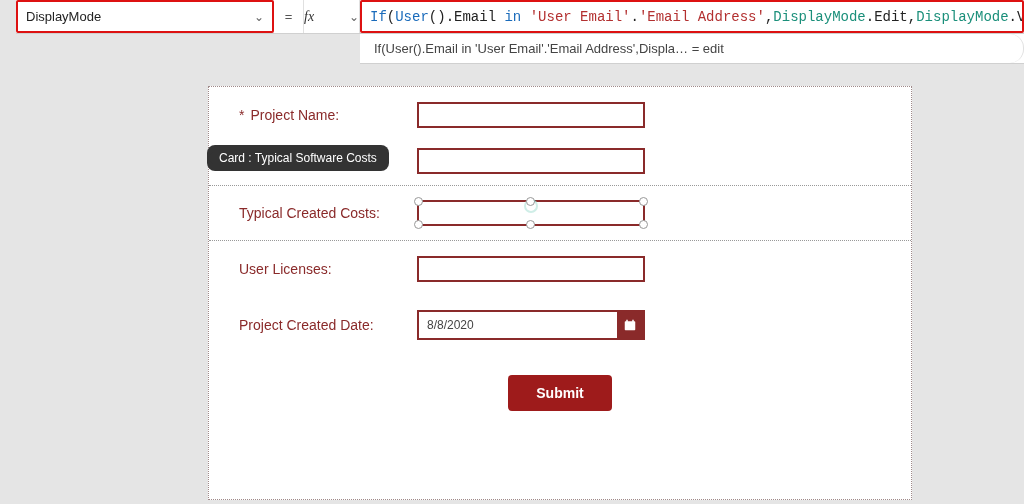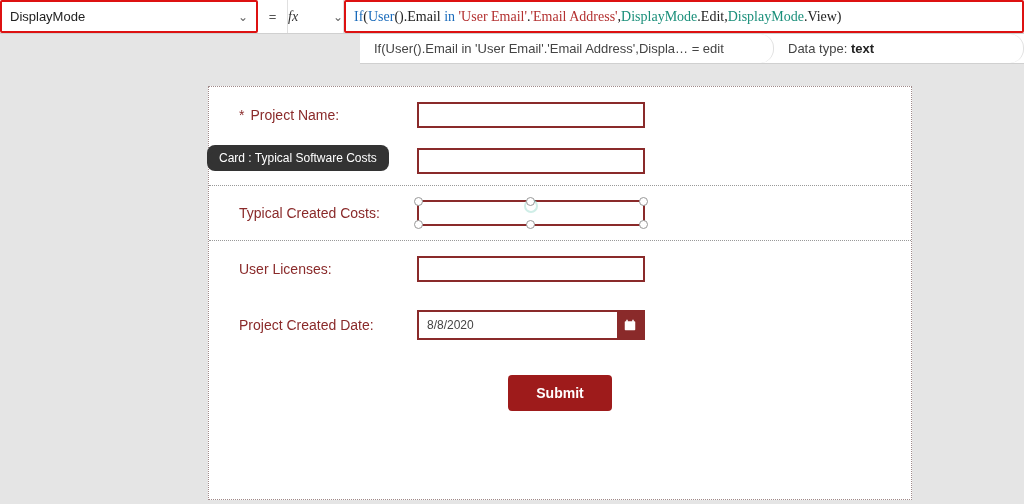--- a/index.html
+++ b/index.html
@@ -11,20 +11,21 @@
       overflow: hidden;
       font-size: 13px;
       color: #333;
     }
     .topbar {
       display: flex;
       align-items: stretch;
       height: 34px;
       background: #fff;
       border-bottom: 1px solid #d0d0d0;
+      margin-left: 16px;
     }
     .prop-select {
       width: 258px;
       border: 2px solid #d11;
       border-radius: 2px;
       display: flex;
       align-items: center;
       padding: 0 8px;
       justify-content: space-between;
       font-size: 13px;
@@ -44,21 +45,21 @@
       border-right:1px solid #e0e0e0;
       gap:4px;
     }
     .fx-cell .fx { font-style: italic; font-family: "Segoe UI", serif; font-size: 14px; color:#333;}
     .formula-cell {
       flex:1;
       border: 2px solid #d11;
       border-radius: 2px;
       display:flex; align-items:center;
       padding: 0 8px;
-      font-family: Liberation Serif, serif;
+      font-family: Liberation Mono, monospace;
       font-size: 14px;
       white-space: pre;
       overflow: hidden;
     }
     .tok-fun { color: #1a6bbb; }
     .tok-lit { color: #b33030; }
     .tok-enum { color: #1a8f7a; }
     .tok-plain { color: #222; }
 
     .infobar {
@@ -210,23 +211,20 @@
   <div class="eq-cell">=</div>
   <div class="fx-cell">
     <span class="fx">fx</span>
     <span class="chevron">⌄</span>
   </div>
   <div class="formula-cell" id="formula-cell"><span class="tok-fun">If</span><span class="tok-plain">(</span><span class="tok-fun">User</span><span class="tok-plain">().Email </span><span class="tok-fun">in</span><span class="tok-plain"> </span><span class="tok-lit">'User Email'</span><span class="tok-plain">.</span><span class="tok-lit">'Email Address'</span><span class="tok-plain">,</span><span class="tok-enum">DisplayMode</span><span class="tok-plain">.Edit,</span><span class="tok-enum">DisplayMode</span><span class="tok-plain">.View)</span></div>
 </div>
 
 <div class="infobar">
   <div class="cell" style="flex:1">If(User().Email in 'User Email'.'Email Address',Displa…   =  edit</div>
-  <div class="cell" style="width:250px">
-    <span>Data type:</span>&nbsp;<b>text</b>
-  </div>
 </div>
 
 <div class="canvas-area">
   <div class="form-card">
 
     <div class="row">
       <div class="row-label">
         <span class="req">*</span><span>Project Name:</span>
       </div>
       <input class="field" style="">

